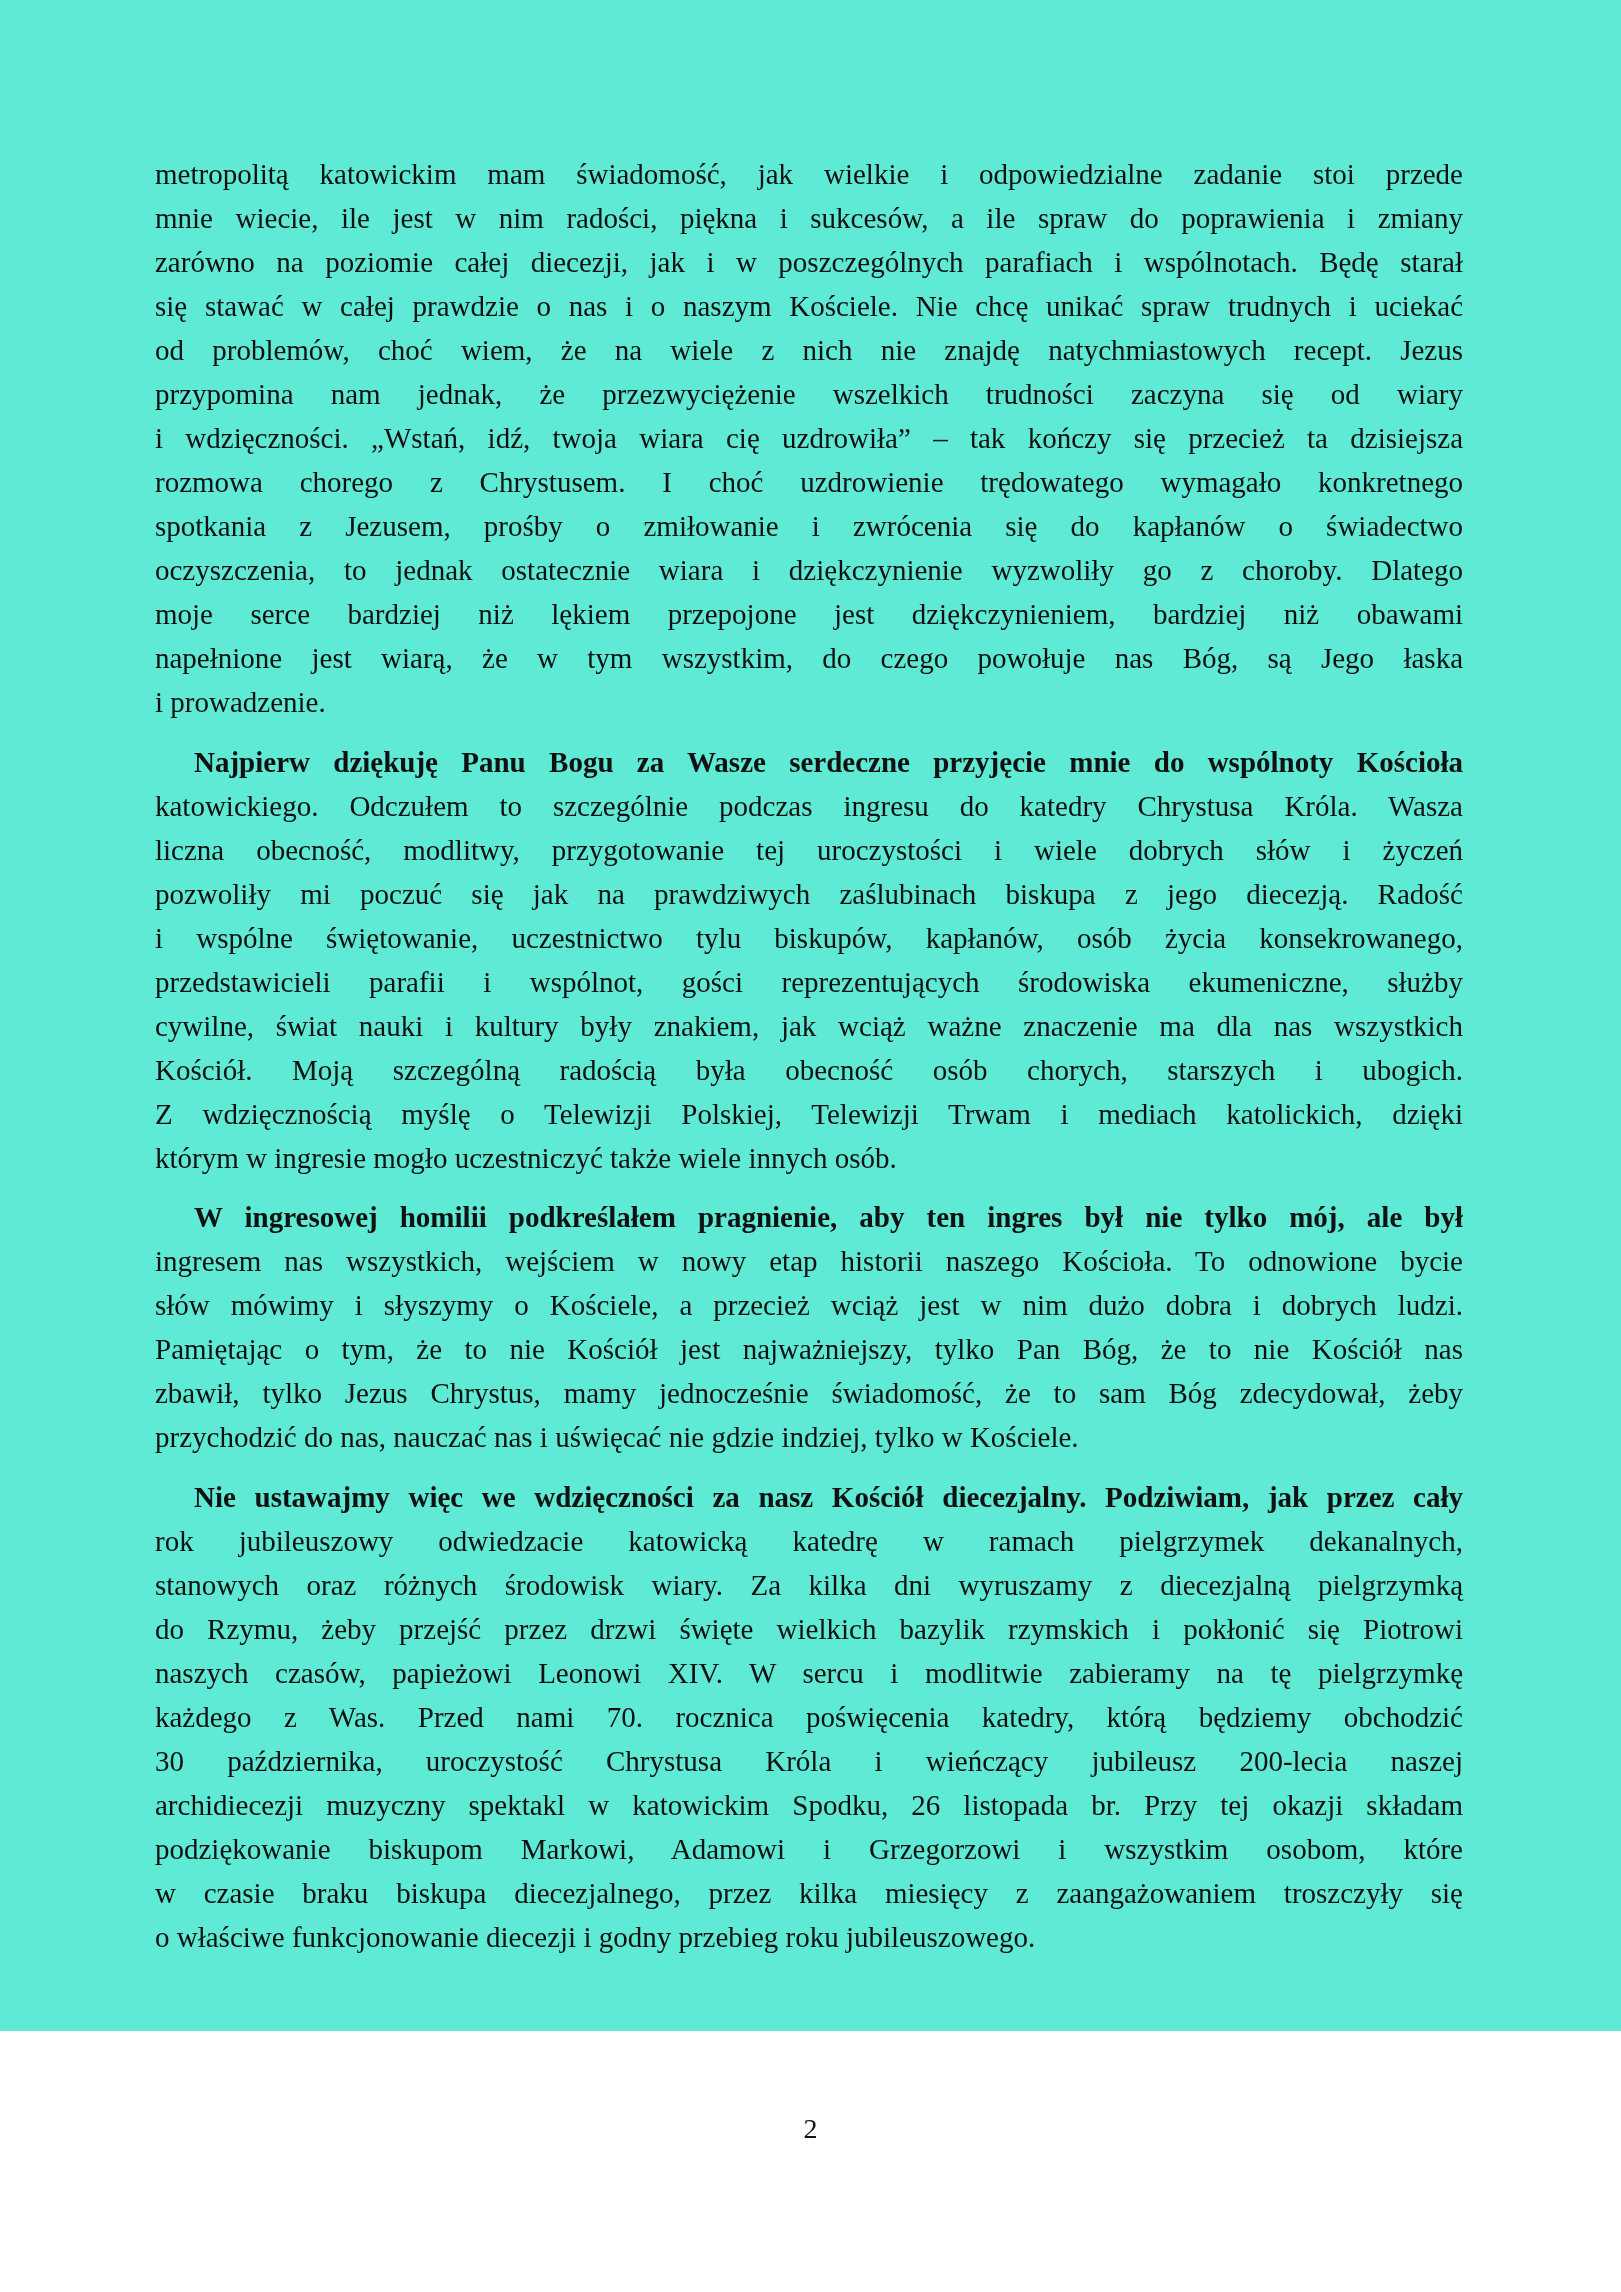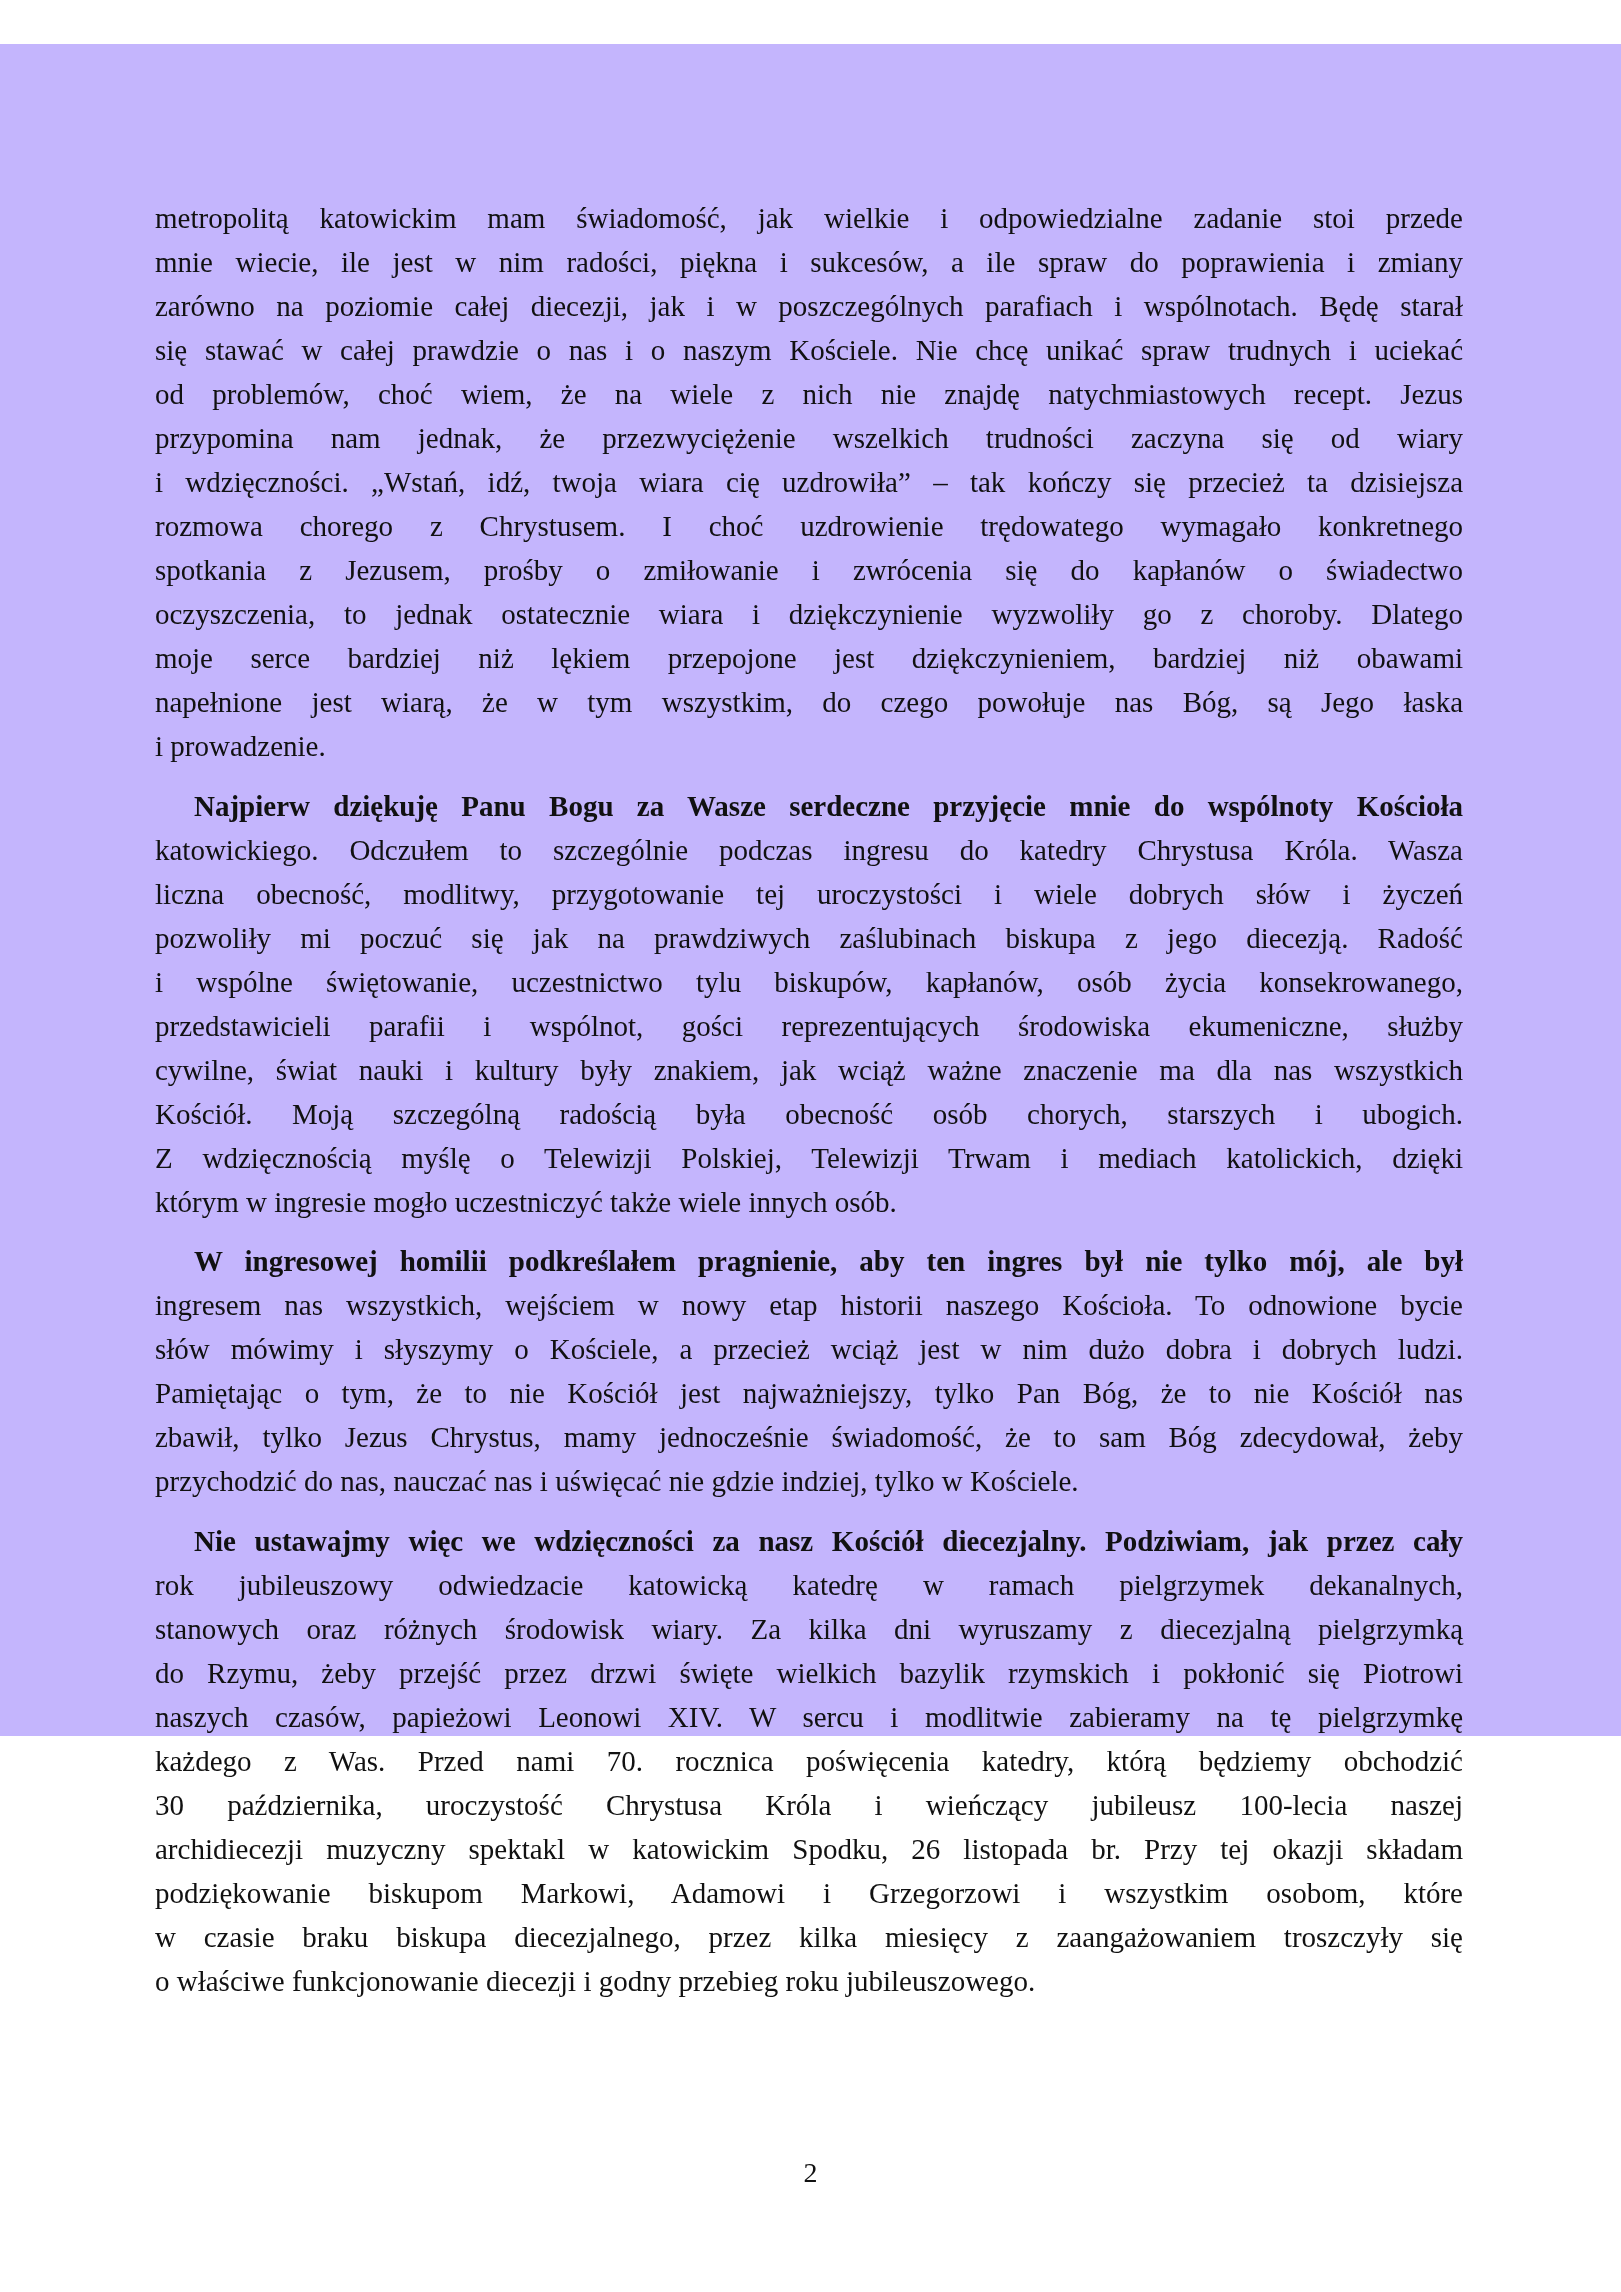--- a/index.html
+++ b/index.html
@@ -1,20 +1,19 @@
 <!DOCTYPE html>
 <html><head>
 <meta charset="utf-8">
 <style>
   html, body { margin: 0; padding: 0; background: #ffffff; }
   body { width: 1621px; height: 2293px; position: relative; overflow: hidden; }
   .page {
-    position: absolute; left: 0; top: 0; width: 1621px; height: 1692px;
-    background: #c4b5fd;
-    margin-top: 44px;
+    position: absolute; left: 0; top: 0; width: 1621px; height: 2031px;
+    background: #5eead4;
   }
   .text-block {
     position: absolute; left: 155px; top: 152px; width: 1308px;
     font-family: "Liberation Serif", "DejaVu Serif", serif;
     font-size: 29px; line-height: 44px; color: #111111;
   }
   .para { margin: 0 0 15.7px 0; }
   .line {
     display: block; white-space: nowrap; overflow: visible;
     text-align: justify; text-align-last: justify;
@@ -73,21 +72,21 @@
       <span class="line last">przychodzić do nas, nauczać nas i uświęcać nie gdzie indziej, tylko w Kościele.</span>
     </div>
 
     <div class="para">
       <span class="line indent">Nie ustawajmy więc we wdzięczności za nasz Kościół diecezjalny. Podziwiam, jak przez cały</span>
       <span class="line">rok jubileuszowy odwiedzacie katowicką katedrę w ramach pielgrzymek dekanalnych,</span>
       <span class="line">stanowych oraz różnych środowisk wiary. Za kilka dni wyruszamy z diecezjalną pielgrzymką</span>
       <span class="line">do Rzymu, żeby przejść przez drzwi święte wielkich bazylik rzymskich i pokłonić się Piotrowi</span>
       <span class="line">naszych czasów, papieżowi Leonowi XIV. W sercu i modlitwie zabieramy na tę pielgrzymkę</span>
       <span class="line">każdego z Was. Przed nami 70. rocznica poświęcenia katedry, którą będziemy obchodzić</span>
-      <span class="line">30 października, uroczystość Chrystusa Króla i wieńczący jubileusz 100-lecia naszej</span>
+      <span class="line">30 października, uroczystość Chrystusa Króla i wieńczący jubileusz 200-lecia naszej</span>
       <span class="line">archidiecezji muzyczny spektakl w katowickim Spodku, 26 listopada br. Przy tej okazji składam</span>
       <span class="line">podziękowanie biskupom Markowi, Adamowi i Grzegorzowi i wszystkim osobom, które</span>
       <span class="line">w czasie braku biskupa diecezjalnego, przez kilka miesięcy z zaangażowaniem troszczyły się</span>
       <span class="line last">o właściwe funkcjonowanie diecezji i godny przebieg roku jubileuszowego.</span>
     </div>
 
   </div>
 
   <div class="page-number">2</div>
 </div>

